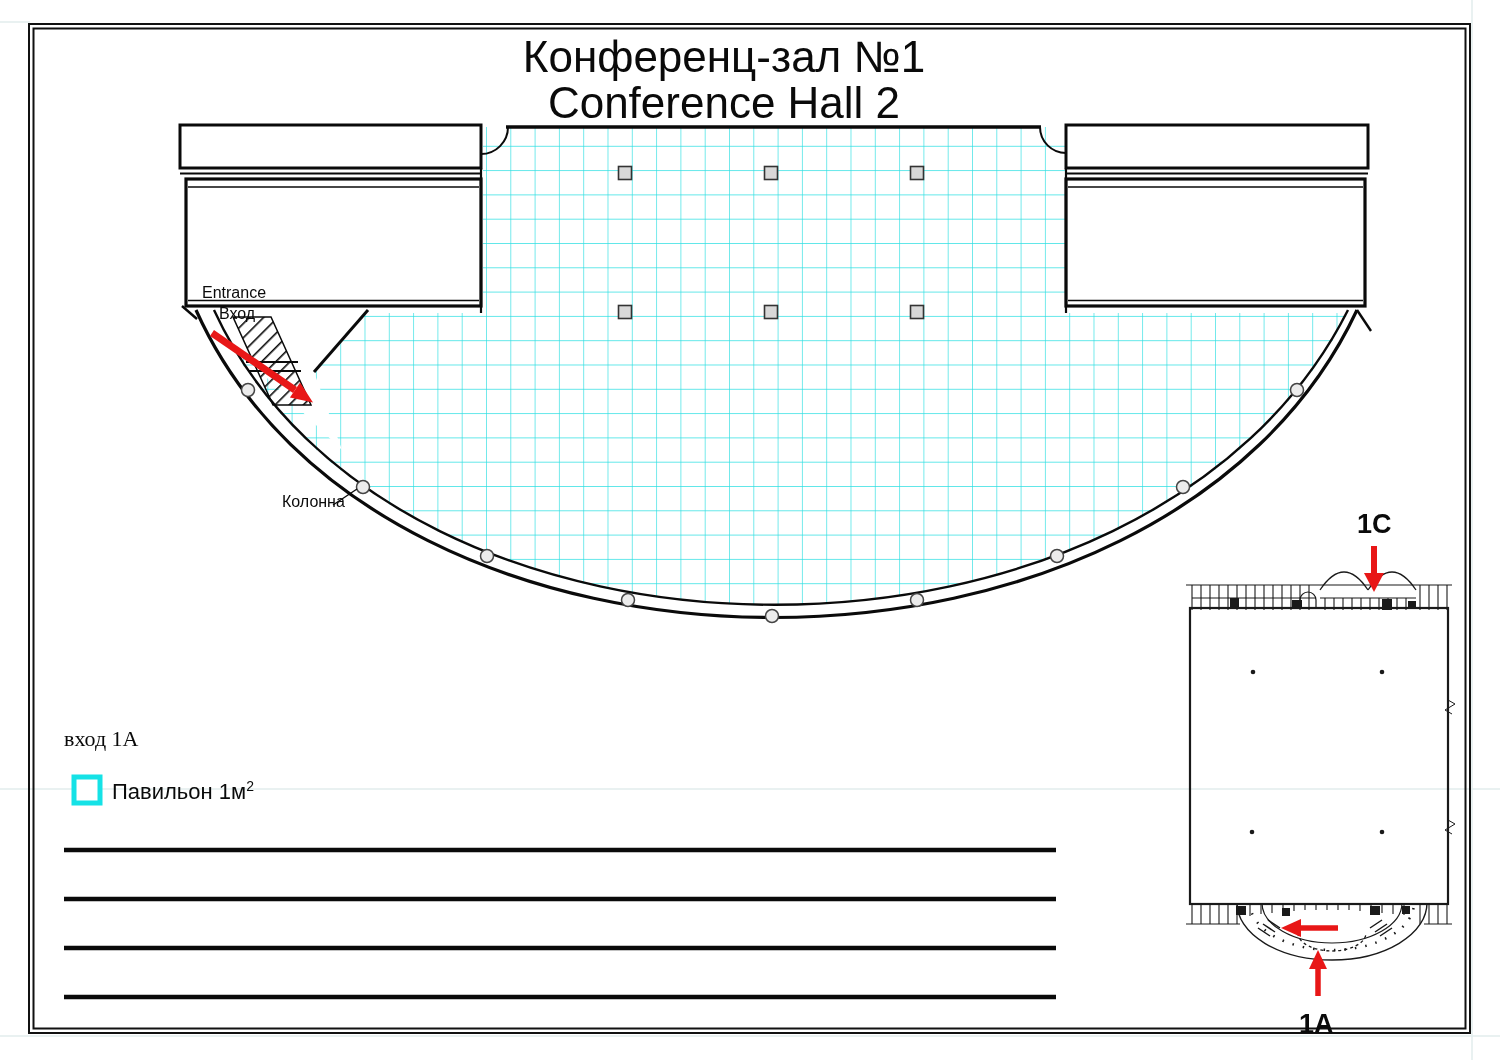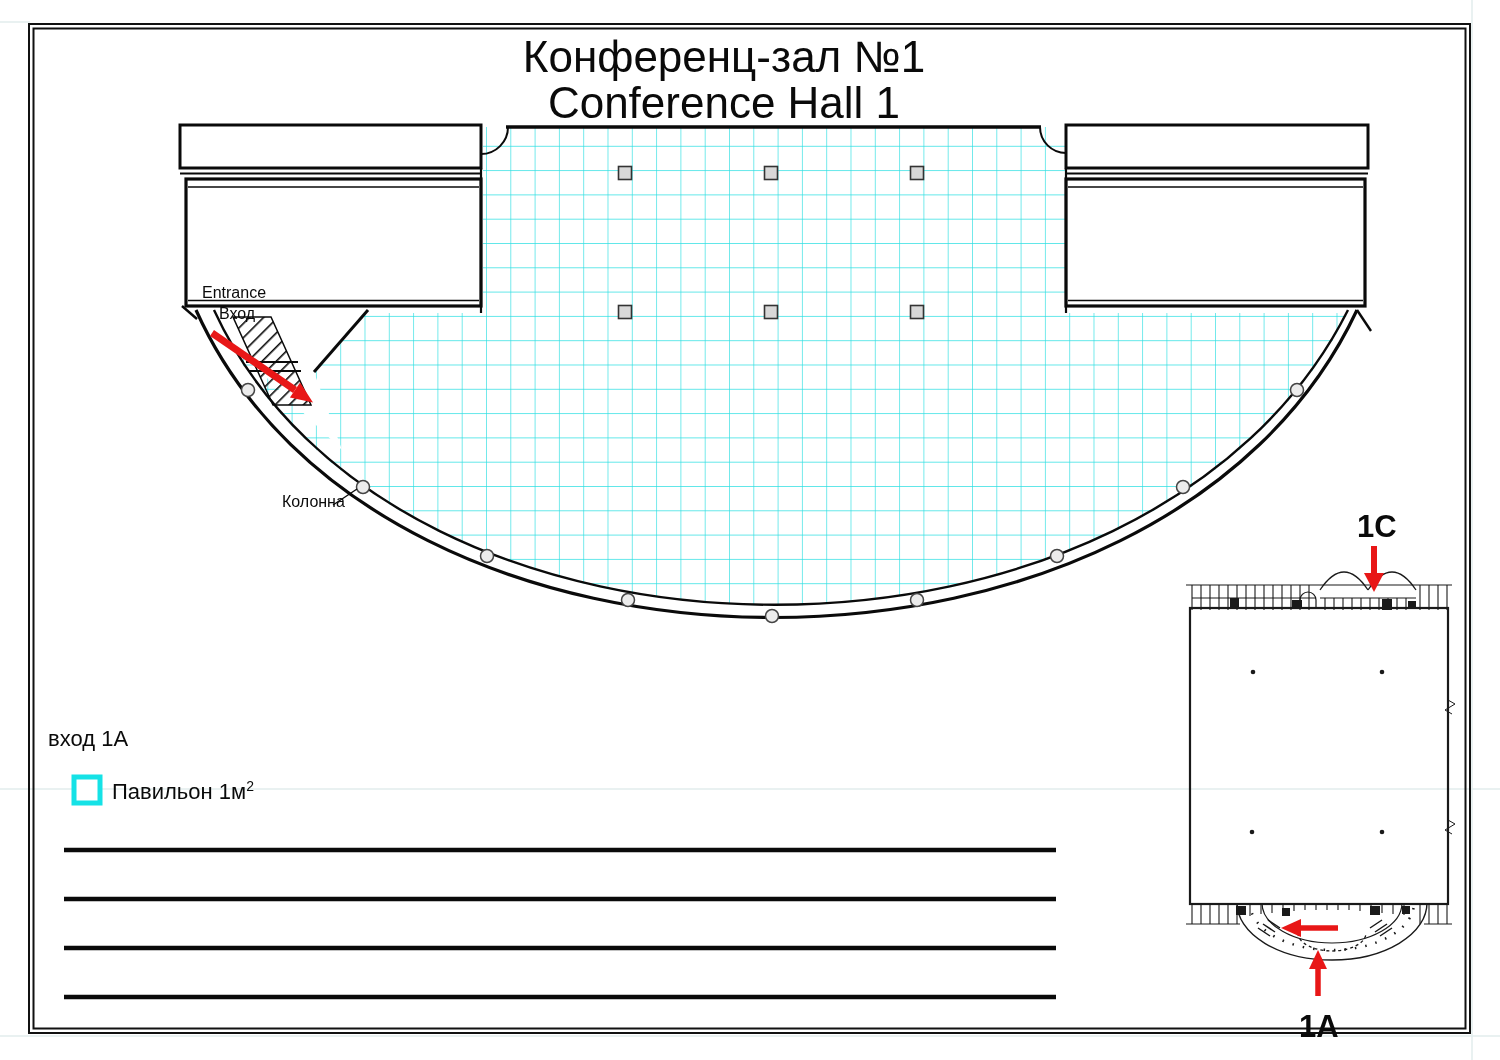--- a/index.html
+++ b/index.html
@@ -5,21 +5,21 @@
   html,body{margin:0;padding:0;background:#ffffff;}
   #page{position:relative;width:1500px;height:1060px;background:#ffffff;overflow:hidden;
         font-family:"Liberation Sans", sans-serif;color:#0a0a0a;}
   #drawing{position:absolute;left:0;top:0;}
   .txt{position:absolute;white-space:nowrap;line-height:1.1;}
   .title{left:0;width:1448px;text-align:center;font-size:44px;}
   .small-label{font-size:16px;text-align:center;}
   .note{font-size:22px;}
   .legend-label{font-size:22px;}
   .pav-name{font-size:31px;letter-spacing:1px;}
-  .gate{font-size:31px;font-weight:bold;}
+  .gate{font-size:27px;font-weight:bold;}
   sup{font-size:14px;}
 </style>
 </head>
 <body>
 
 <div id="page">
 
   <svg id="drawing" width="1500" height="1060" viewBox="0 0 1500 1060">
     <defs>
       <pattern id="grid" width="24.3" height="24.3" patternUnits="userSpaceOnUse">
@@ -168,25 +168,25 @@
       <line x1="1374" y1="546" x2="1374" y2="576" stroke-width="6"></line>
       <polygon points="1374,592 1364,573 1384,573" stroke="none"></polygon>
       <line x1="1338" y1="928" x2="1299" y2="928" stroke-width="5.5"></line>
       <polygon points="1281,928 1301,919 1301,937" stroke="none"></polygon>
       <line x1="1318" y1="996" x2="1318" y2="966" stroke-width="5.5"></line>
       <polygon points="1318,950 1309,969 1327,969" stroke="none"></polygon>
     </g>
   </svg>
 
   <div class="txt title" style="top:33px;">Конференц-зал №1</div>
-  <div class="txt title" style="top:79px;">Conference Hall 1</div>
+  <div class="txt title" style="top:79px;">Conference Hall 2</div>
 
   <div class="txt small-label" style="left:202px;top:284px;">Entrance</div>
   <div class="txt small-label" style="left:219px;top:305px;">Вход</div>
   <div class="txt small-label" style="left:282px;top:493px;">Колонна</div>
 
-  <div class="txt note" style="left:48px;top:727px;">вход 1А</div>
+  <div class="txt note" style="left:64px;top:727px;font-family:Liberation Serif, serif;">вход 1А</div>
 
   <div class="txt legend-label" style="left:112px;top:779px;"><span>Павильон 1м</span><sup>2</sup></div>
 
   <div class="txt gate" style="left:1357px;top:510px;">1C</div>
   <div class="txt gate" style="left:1299px;top:1010px;text-align:center;">1A</div>
 </div>
 
 </body></html>

